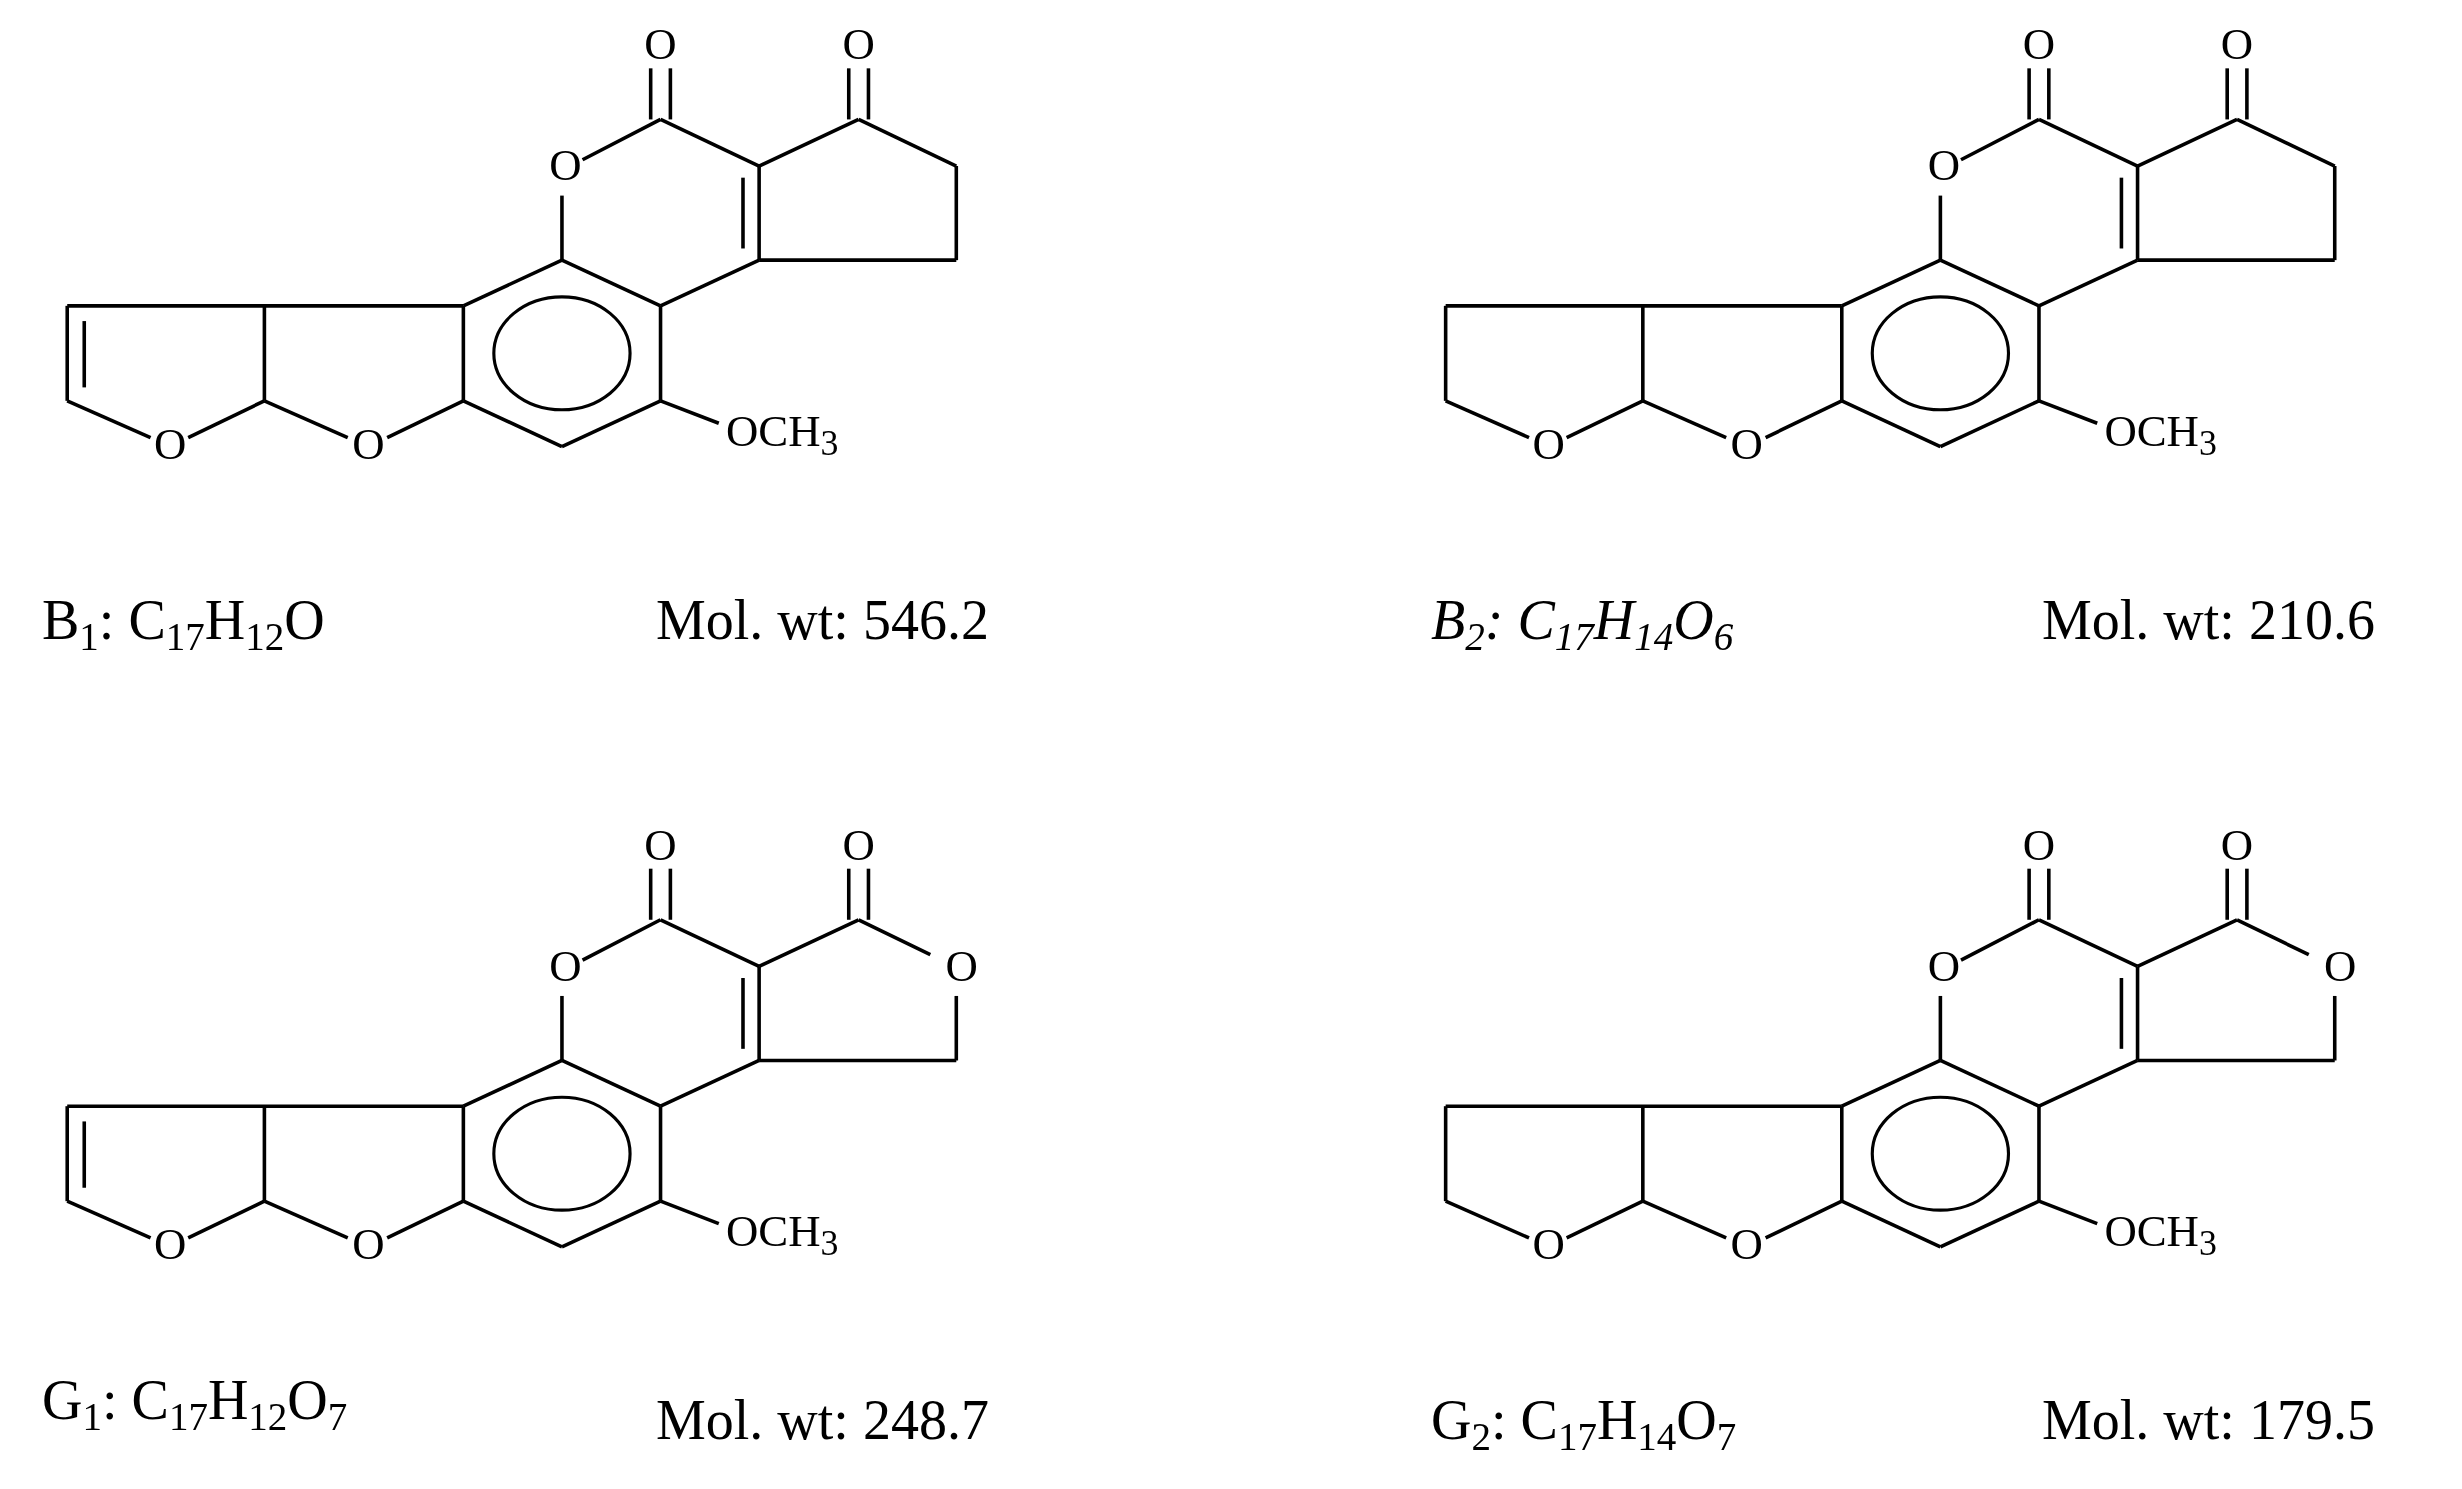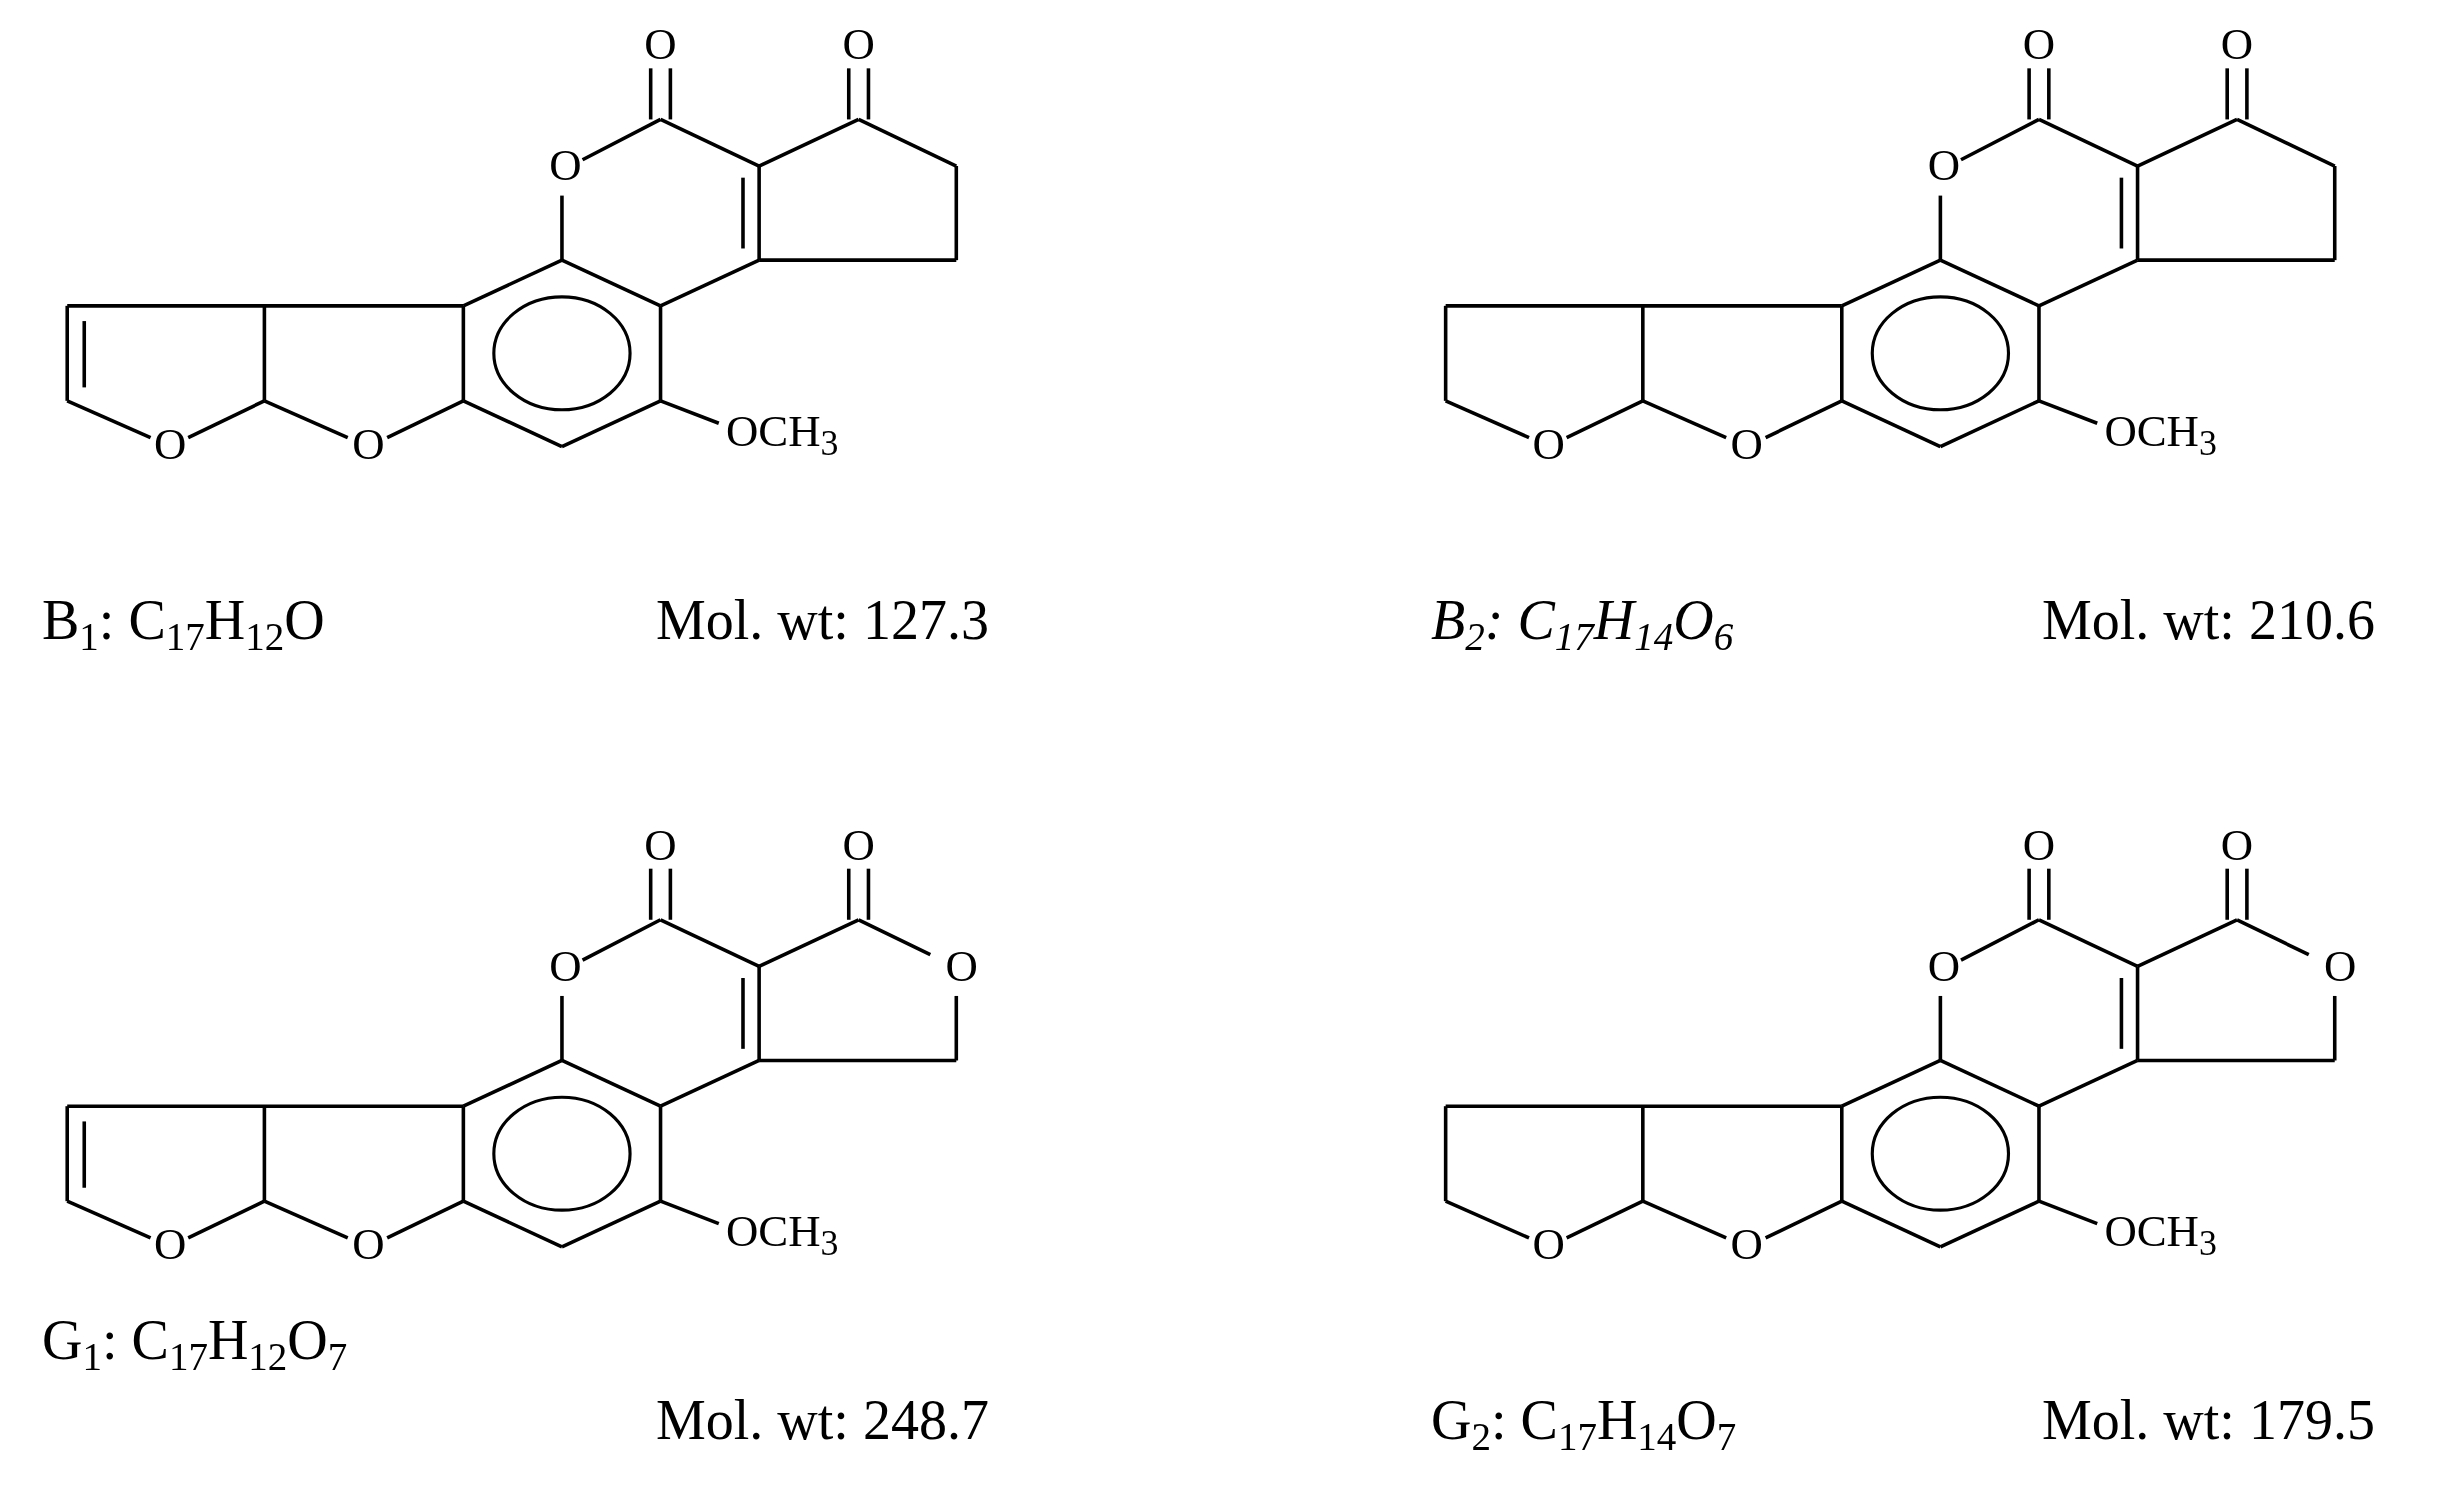--- a/index.html
+++ b/index.html
@@ -165,28 +165,28 @@
       <line x1="295" y1="447" x2="210" y2="488" class="bond"></line>
       <text x="190" y="512" class="atom" text-anchor="middle">O</text>
       <line x1="168" y1="488" x2="75" y2="447" class="bond"></line>
       <line x1="75" y1="447" x2="75" y2="341" class="bond"></line>
     </g>
   </svg>
 
 <div class="caption" style="left:30px; top:592px;">
   <span>B</span><sub>1</sub>: <span class="formula">C<sub>17</sub>H<sub>12</sub>O</span>
 </div>
-<div class="caption" style="left:644px; top:592px;">Mol. wt: 127.3</div>
+<div class="caption" style="left:644px; top:592px;">Mol. wt: 546.2</div>
 
 <div class="caption" style="left:1419px; top:592px;font-style:italic;">
   <span>B</span><sub>2</sub>: <span class="formula">C<sub>17</sub>H<sub>14</sub>O<sub>6</sub></span>
 </div>
 <div class="caption" style="left:2030px; top:592px;">Mol. wt: 210.6</div>
 
-<div class="caption" style="left:30px; top:1312px;">
+<div class="caption" style="left:30px; top:1372px;">
   <span>G</span><sub>1</sub>: <span class="formula">C<sub>17</sub>H<sub>12</sub>O<sub>7</sub></span>
 </div>
 <div class="caption" style="left:644px; top:1392px;">Mol. wt: 248.7</div>
 
 <div class="caption" style="left:1419px; top:1392px;">
   <span>G</span><sub>2</sub>: <span class="formula">C<sub>17</sub>H<sub>14</sub>O<sub>7</sub></span>
 </div>
 <div class="caption" style="left:2030px; top:1392px;">Mol. wt: 179.5</div>
 
 

